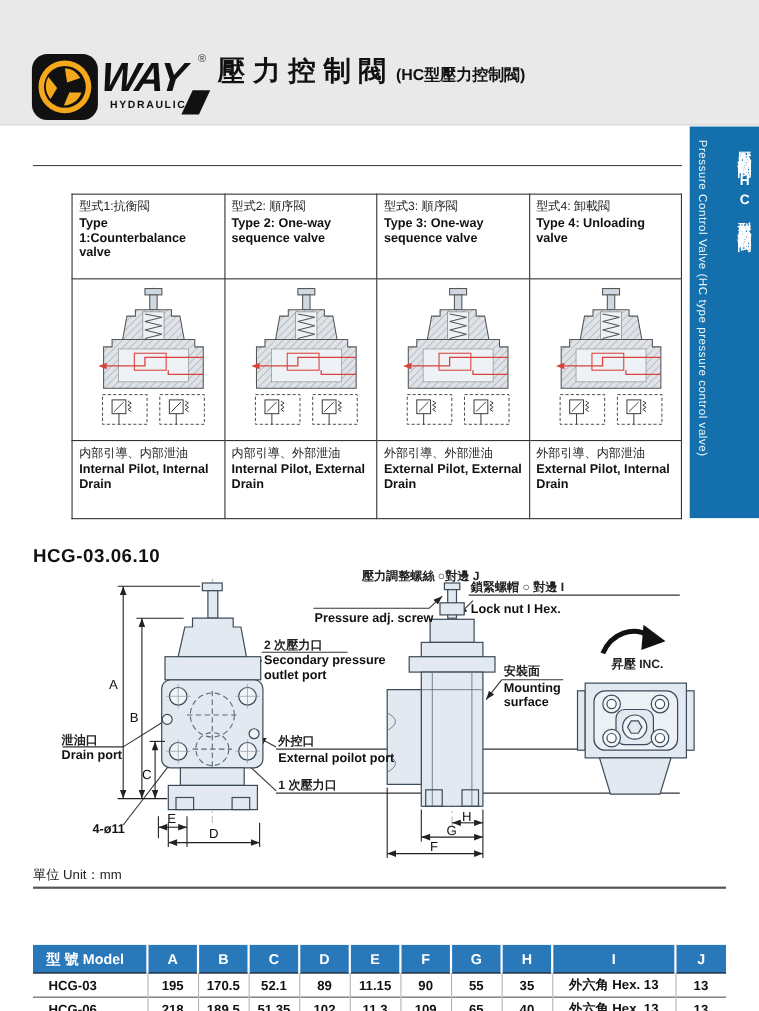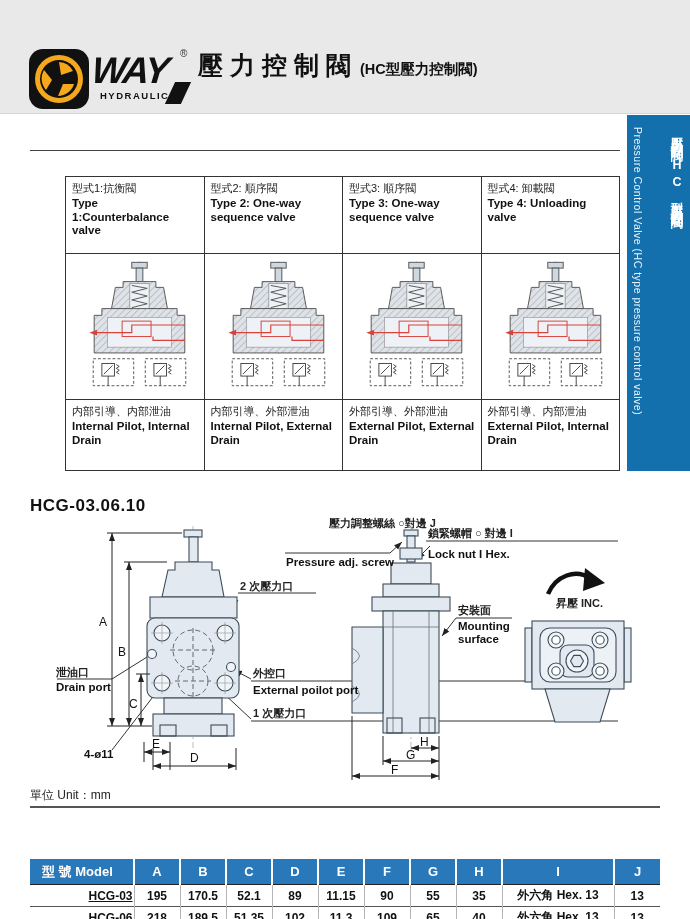--- a/index.html
+++ b/index.html
@@ -47,21 +47,21 @@
   .unit{position:absolute;left:30px;top:787px;font-size:12px;color:#222;}
   .spec-rule{position:absolute;left:30px;top:806px;width:630px;border-top:2px solid #555;}
   table.spec{position:absolute;left:30px;top:815px;width:630px;border-collapse:collapse;table-layout:fixed;margin-top:44px;}
   table.spec th{background:#2878ba;color:#fff;font-size:13px;font-weight:bold;height:23px;
                 border-right:2px solid #fff;border-bottom:1.5px solid #222;}
   table.spec th:last-child{border-right:none;}
   table.spec th.model-col{text-align:left;padding-left:12px;}
   table.spec td{height:19px;text-align:center;font-size:12px;font-weight:bold;color:#111;
                 border-top:1px solid #555;border-right:1px solid #b5b5b5;}
   table.spec td:last-child{border-right:none;}
-  table.spec td.model-cell{text-align:right;padding-left:14px;text-decoration:underline;}
+  table.spec td.model-cell{text-align:left;padding-left:14px;}
   table.spec tbody tr:last-child td{border-bottom:1.5px solid #222;}
 </style>
 </head>
 <body>
 
 <div class="page">
 
   <div class="hdr">
     <div class="logo">
       <svg width="62" height="62" viewBox="0 0 62 62">
@@ -402,20 +402,21 @@
 
     <g>
       <path d="M548,594 C556,575 576,569 590,578" stroke="#111" stroke-width="4.5" fill="none"></path>
       <polygon points="585,568 605,583 583,591" fill="#111"></polygon>
     </g>
   </svg>
 
   <div class="lbl lblzh" style="left:56px;top:665px;">泄油口</div>
   <div class="lbl lblen" style="left:56px;top:681px;">Drain port</div>
   <div class="lbl lblzh" style="left:240px;top:579px;">2 次壓力口</div>
+  <div class="lbl lblen" style="left:240px;top:595px;width:118px;">Secondary pressure outlet port</div>
   <div class="lbl lblzh" style="left:253px;top:666px;">外控口</div>
   <div class="lbl lblen" style="left:253px;top:684px;">External poilot port</div>
   <div class="lbl lblzh" style="left:253px;top:706px;">1 次壓力口</div>
   <div class="lbl lblzh" style="left:286px;top:516px;margin-left:43px;">壓力調整螺絲 ○對邊 J</div>
   <div class="lbl lblen" style="left:286px;top:556px;">Pressure adj. screw</div>
   <div class="lbl lblzh" style="left:428px;top:526px;">鎖緊螺帽 ○ 對邊 I</div>
   <div class="lbl lblen" style="left:428px;top:548px;">Lock nut I Hex.</div>
   <div class="lbl lblzh" style="left:458px;top:603px;">安裝面</div>
   <div class="lbl lblen" style="left:458px;top:620px;width:74px;">Mounting surface</div>
   <div class="lbl lblzh" style="left:556px;top:596px;text-align:right;">昇壓 INC.</div>

